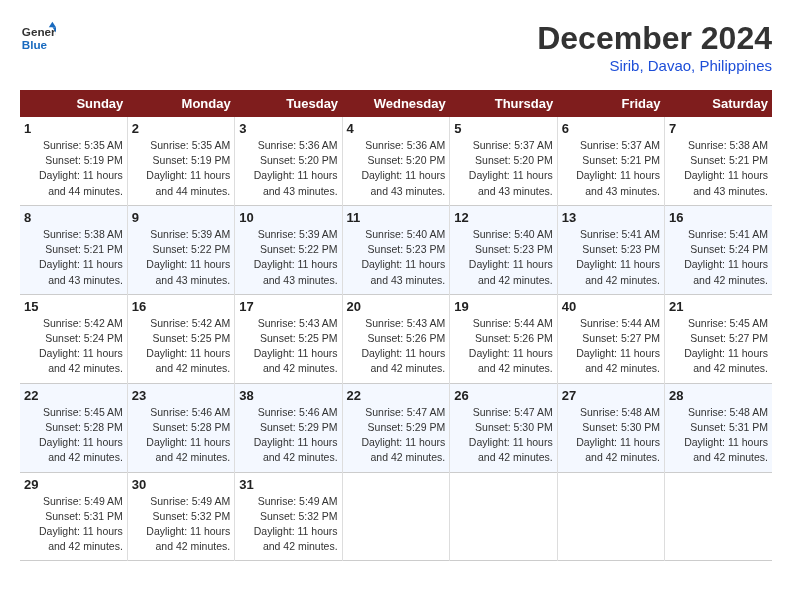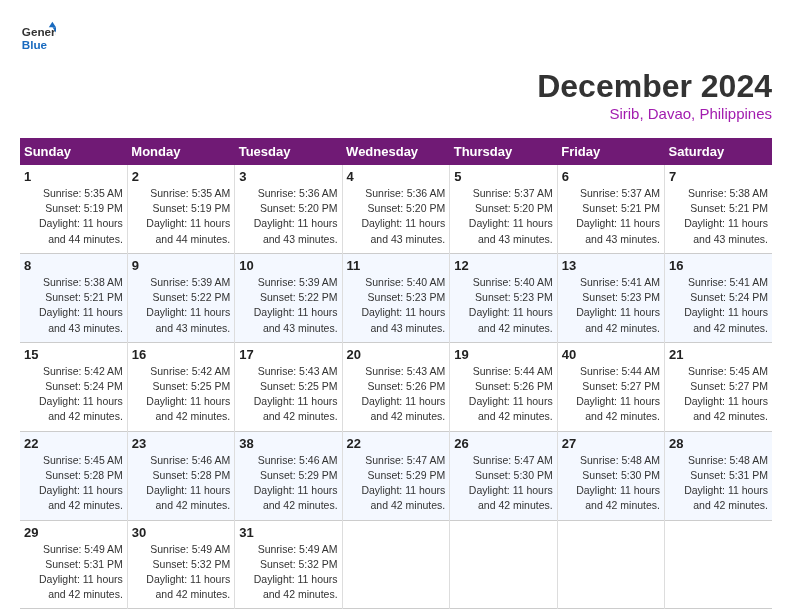--- a/index.html
+++ b/index.html
@@ -20,41 +20,40 @@
       display: flex;
       align-items: center;
       gap: 6px;
     }
     .logo-icon {
       width: 36px;
       height: 36px;
     }
     .title-area {
       text-align: right;
-      margin-top: 48px;
     }
     .month-title {
       font-size: 32px;
       font-weight: bold;
       color: #333;
     }
     .location-subtitle {
       font-size: 15px;
-      color: #a21caf;
+      color: #1d4ed8;
     }
     table {
       width: 100%;
       border-collapse: collapse;
       font-size: 11px;
     }
     thead tr th {
-      background-color: #701a75;
+      background-color: #7f1d1d;
       color: #fff;
       padding: 6px 4px;
-      text-align: left;
+      text-align: right;
       font-size: 13px;
       font-weight: bold;
     }
     tbody tr {
       border-bottom: 1px solid #ccc;
     }
     tbody tr:nth-child(even) {
       background-color: #f4f8ff;
     }
     tbody tr:nth-child(odd) {

